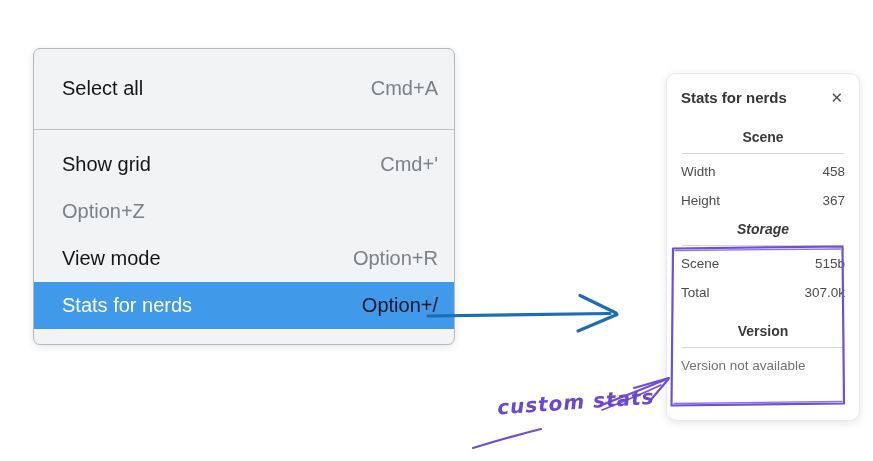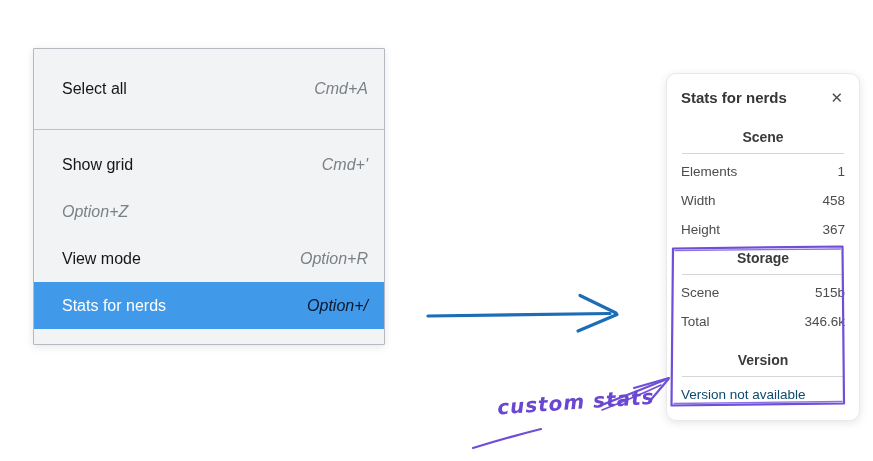--- a/index.html
+++ b/index.html
@@ -2,52 +2,52 @@
 <html><head>
 <meta charset="utf-8">
 <style>
   * { margin:0; padding:0; box-sizing:border-box; }
   html,body { width:873px; height:461px; background:#ffffff; overflow:hidden;
               font-family:"Liberation Sans", sans-serif; }
   .stage { position:relative; width:873px; height:461px; background:#ffffff; }
 
   
   .menu {
-    position:absolute; left:33px; top:48px; width:352px; height:297px;
-    background:#f1f3f4; border:1px solid #b4bac0; border-radius:1px;
+    position:absolute; left:33px; top:48px; width:422px; height:297px;
+    background:#f1f3f4; border:1px solid #b4bac0; border-radius:7px;
     box-shadow:0 2px 8px rgba(0,0,0,0.10);
-    font-size:16px; color:#161616; overflow:hidden;
+    font-size:20px; color:#161616; overflow:hidden;
   }
   .menu-top  { padding:16px 0 17px; border-bottom:1px solid #bcc2c8; }
   .menu-rest { padding:11px 0 13px;text-align:center; }
   .menu-item {
     height:47px; display:flex; align-items:center; justify-content:space-between;
     padding:0 16px 0 28px; cursor:default;
   }
-  .mi-shortcut { color:#7c8186;font-style:italic; }
+  .mi-shortcut { color:#7c8186; }
   .menu-item.selected { background:#409ae9; color:#ffffff; }
   .menu-item.selected .mi-shortcut { color:#0f172a; }
 
   
   .panel {
     position:absolute; left:666px; top:73px; width:194px; height:348px;
     background:#ffffff; border:1px solid #e7e9eb; border-radius:10px;
     box-shadow:0 2px 10px rgba(0,0,0,0.10);
     padding:12px 14px; color:#4c4c4c; font-size:13.5px;
   }
   .panel-head { display:flex; justify-content:space-between; align-items:center; height:22px; }
   .panel-title { font-weight:bold; font-size:15px; color:#363636; }
   .close-btn { font-size:15px; color:#4e4e4e; cursor:pointer; line-height:1; padding:1px 2px; }
   .sec-h { text-align:center; font-weight:bold; font-size:14px; color:#3a3a3a; }
   .sec-h.scene   { margin-top:21px; }
-  .sec-h.storage { margin-top:6px; }
+  .sec-h.storage { margin-top:6px;font-style:italic; }
   .sec-h.version { margin-top:16px; }
   .divider { border:none; border-top:1px solid #d3d7da; margin:8px 1px 3px; }
   .row { display:flex; justify-content:space-between; align-items:center; height:29px; }
-  .note { padding-top:7px; font-size:13.5px; color:#0c4a6e; }
+  .note { padding-top:7px; font-size:13.5px; color:#737373; }
 
   
   .overlay { position:absolute; left:0; top:0; pointer-events:none; }
   .custom-label {
     position:absolute; left:497px; top:390px;
     color:#6a46d1; font-size:20px; font-weight:bold; font-style:italic;
     letter-spacing:1px; transform:rotate(-4deg);
     font-family:"DejaVu Sans", sans-serif;
   }
 </style>
@@ -84,41 +84,37 @@
 
   <div class="panel">
     <div class="panel-head">
       <span class="panel-title">Stats for nerds</span>
       <span class="close-btn">✕</span>
     </div>
 
     <div class="sec-h scene">Scene</div>
     <hr class="divider">
     <div class="row">
-      <span>Elements</span>
-      <span>1</span>
-    </div>
-    <div class="row">
       <span>Width</span>
       <span>458</span>
     </div>
     <div class="row">
       <span>Height</span>
       <span>367</span>
     </div>
 
     <div class="sec-h storage">Storage</div>
     <hr class="divider">
     <div class="row">
       <span>Scene</span>
       <span>515b</span>
     </div>
     <div class="row">
       <span>Total</span>
-      <span>346.6k</span>
+      <span>307.0k</span>
     </div>
 
     <div class="sec-h version">Version</div>
     <hr class="divider">
     <div class="note">Version not available</div>
   </div>
 
   <svg class="overlay" width="873" height="461" viewBox="0 0 873 461">
 
     <g stroke="#1d6db6" stroke-width="3.2" fill="none" stroke-linecap="round">

